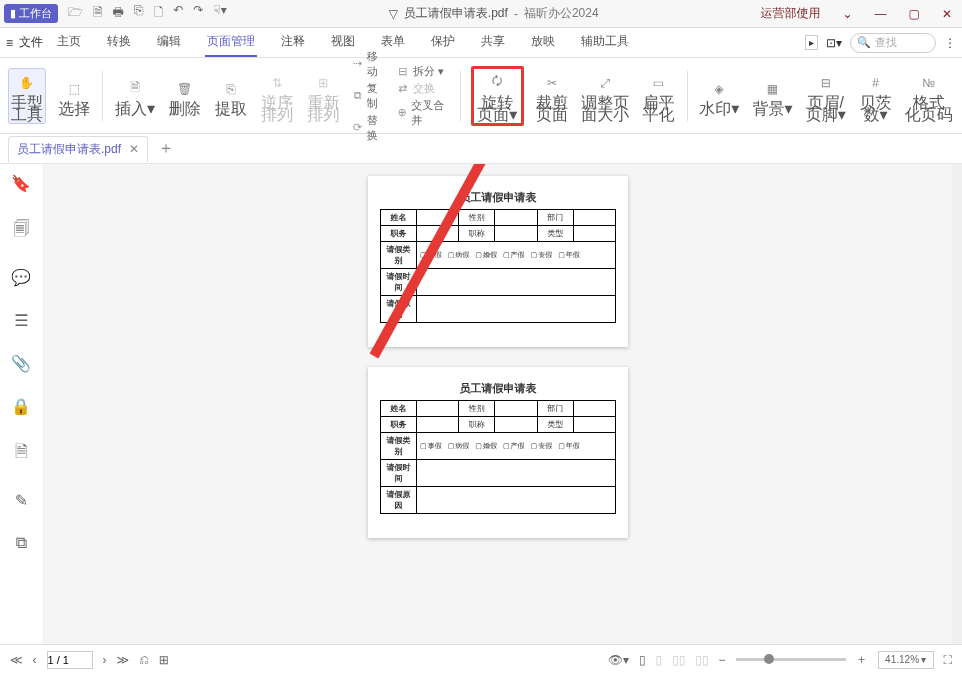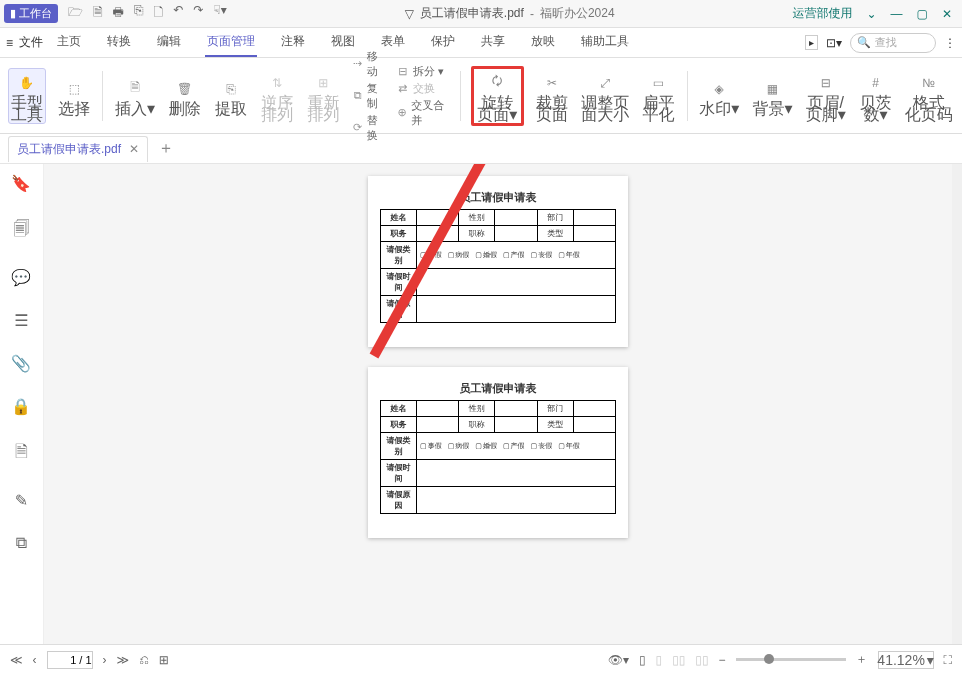--- a/index.html
+++ b/index.html
@@ -4,21 +4,21 @@
 <style>
 * { box-sizing: border-box; margin: 0; padding: 0; font-family: "Microsoft YaHei", sans-serif; }
 body { width: 962px; height: 675px; background: #fff; overflow: hidden; font-size: 12px; color: #333; }
 
 
 .titlebar { height: 28px; background: #f7f7f7; display: flex; align-items: center; padding: 0 4px; border-bottom: 1px solid #e0e0e0; }
 .workbench { background: #5b5fc7; color: #fff; padding: 2px 6px; border-radius: 3px; font-size: 11px; display: flex; align-items: center; gap: 3px; }
 .tb-icons { display: flex; gap: 10px; margin-left: 10px; color: #666; }
 .tb-icons span { cursor: pointer; }
 .tb-center { flex: 1; display: flex; justify-content: center; align-items: center; gap: 6px; color: #555; }
-.tb-right { display: flex; align-items: center; gap: 14px; color: #0f766e; margin-right: 6px; }
+.tb-right { display: flex; align-items: center; gap: 22px; color: #7f1d1d; margin-right: 6px; }
 .doclabel { color: #777; }
 
 
 .menubar { height: 30px; display: flex; align-items: center; padding: 0 6px; border-bottom: 1px solid #e0e0e0; gap: 0; }
 .menu-left { display: flex; align-items: center; gap: 6px; margin-right: 12px; }
 .menu-tabs { display: flex; gap: 22px; }
 .menu-tab { padding: 5px 2px; cursor: pointer; color: #555; }
 .menu-tab.active { color: #5b5fc7; border-bottom: 2px solid #5b5fc7; font-weight: 500; }
 .menu-right { margin-left: auto; display: flex; align-items: center; gap: 8px; }
 .search-box { width: 86px; height: 20px; border: 1px solid #ccc; border-radius: 10px; display: flex; align-items: center; padding: 0 6px; color: #aaa; font-size: 11px; gap: 4px; }
@@ -59,27 +59,27 @@
 .leave-types span::before { content: "▢"; margin-right: 1px; }
 .tall { height: 56px; vertical-align: middle; }
 .mtall { height: 18px; }
 
 .arrow-svg { position: absolute; left: 290px; top: -58px; z-index: 5; pointer-events: none; }
 .expand-chevron { position: absolute; left: 44px; top: 232px; font-size: 10px; color: #666; }
 
 
 .statusbar { height: 30px; border-top: 1px solid #ddd; display: flex; align-items: center; padding: 0 10px; gap: 12px; color: #666; }
 .statusbar .nav { display: flex; align-items: center; gap: 10px; }
-.page-input { width: 46px; height: 18px; border: 1px solid #ccc; text-align: right; font-size: 11px; }
+.page-input { width: 46px; height: 18px; border: 1px solid #ccc; text-align: left; font-size: 11px; }
 .statusbar .sep { flex: 1; }
 .view-icons { display: flex; gap: 10px; align-items: center; }
 .view-icons .dim { color: #ccc; }
 .zoom-slider { width: 110px; height: 3px; background: #ccc; position: relative; }
 .zoom-slider .knob { width: 10px; height: 10px; border-radius: 50%; background: #888; position: absolute; top: -4px; left: 28px; }
-.zoom-pct { width: 56px; height: 18px; border: 1px solid #ccc; text-align: left; font-size: 14px; display: flex; align-items: center; justify-content: center; gap: 2px; }
+.zoom-pct { width: 56px; height: 18px; border: 1px solid #ccc; text-align: left; font-size: 10px; display: flex; align-items: center; justify-content: center; gap: 2px; }
 
 svg { display: block; }
 </style>
 </head>
 <body>
 
 <div class="titlebar">
   <div class="workbench">
     <span>▮</span>
     <span>工作台</span>

